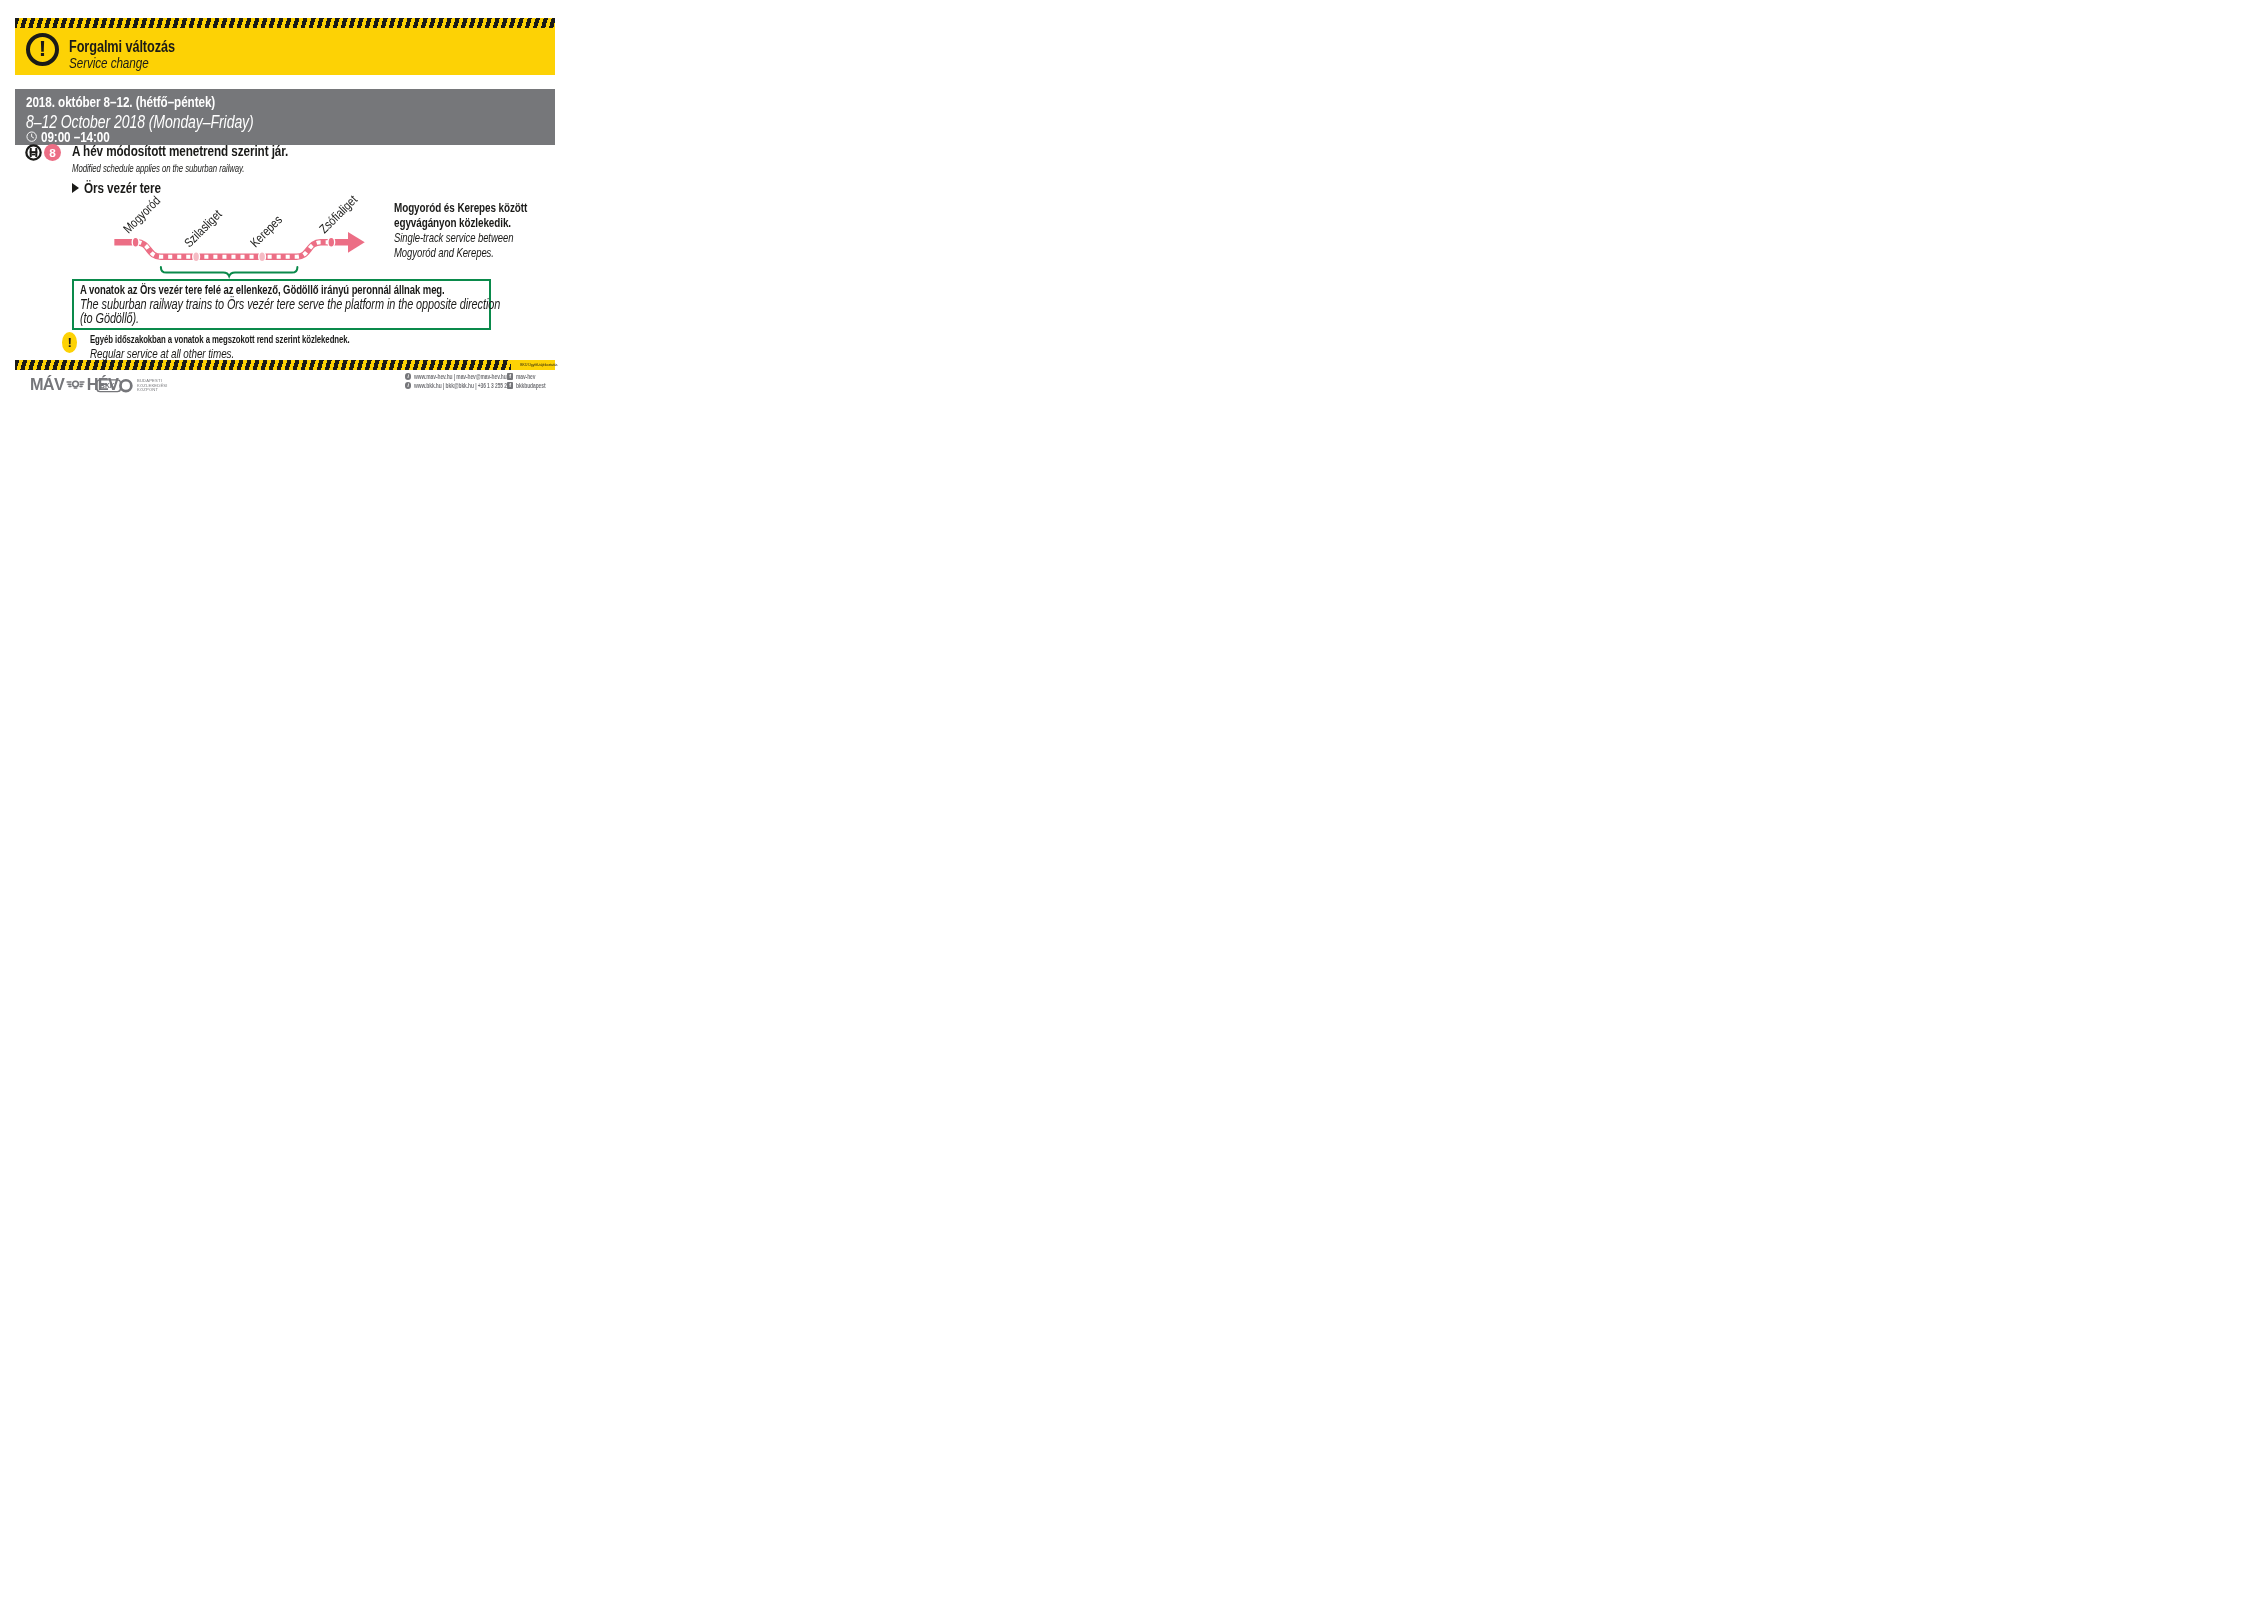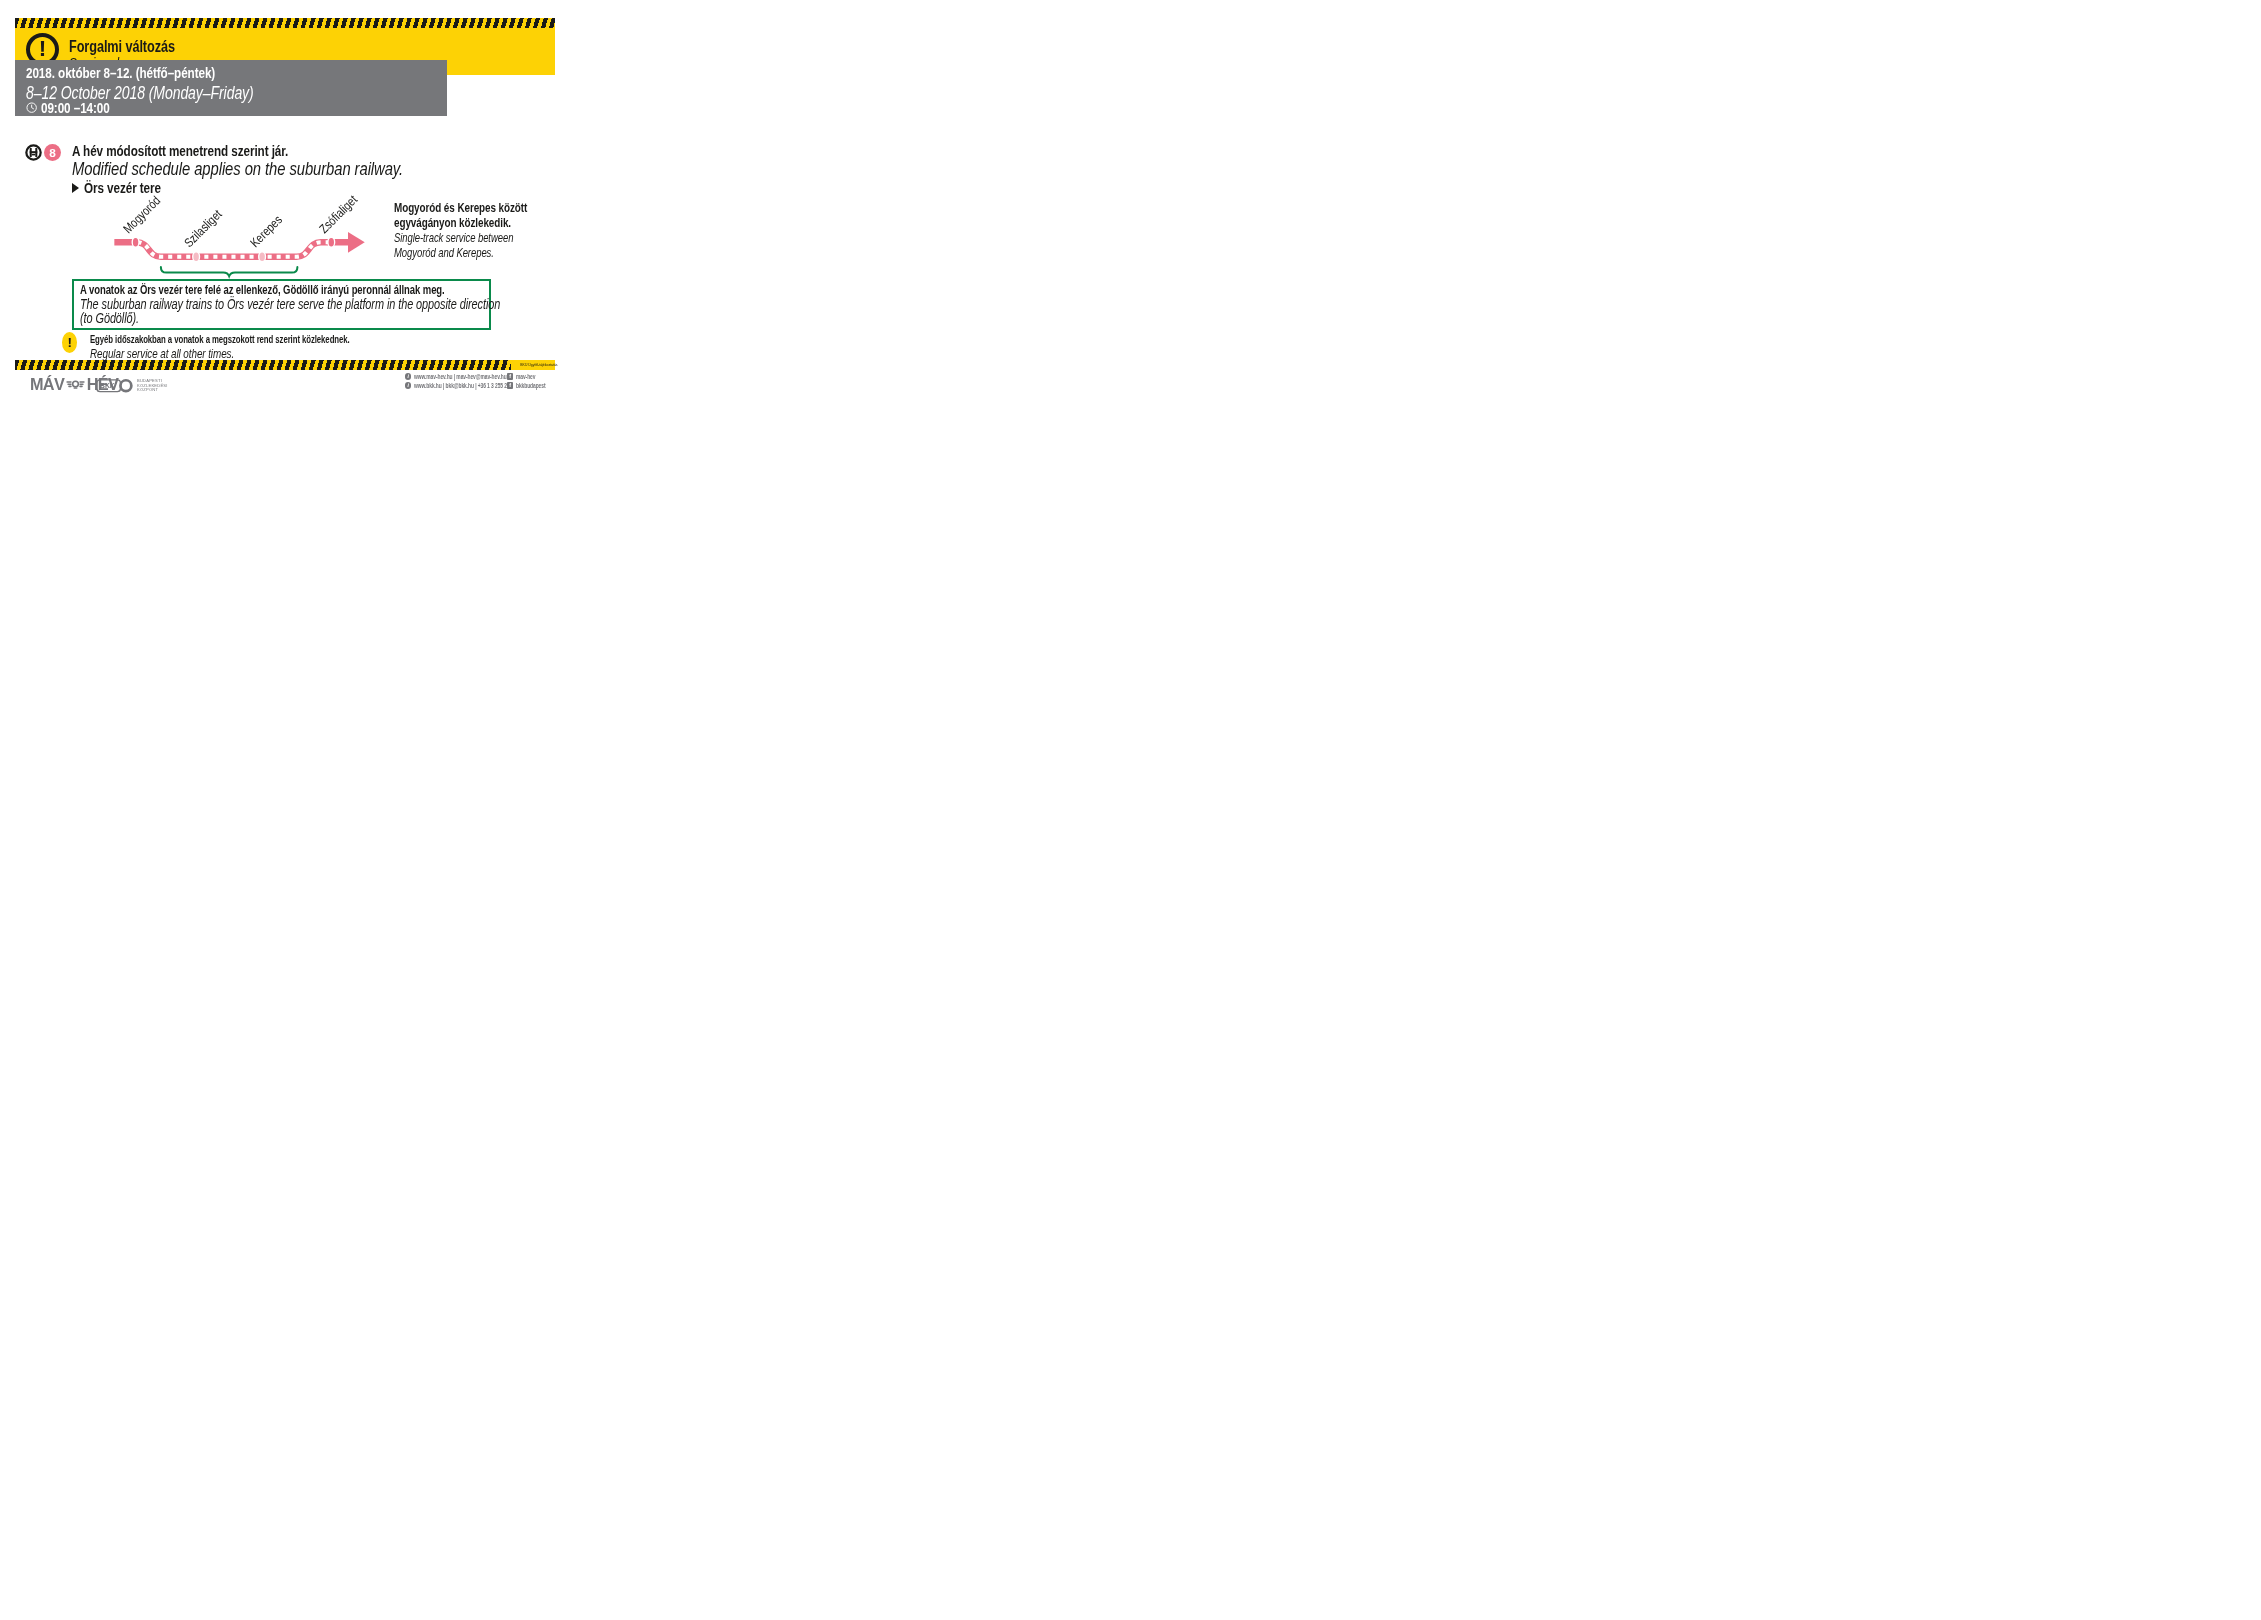--- a/index.html
+++ b/index.html
@@ -28,35 +28,35 @@
   .warn-ring {
     position:absolute; left:11px; top:5.4px; width:25px; height:25px; border:4.1px solid #1a1a18;
     border-radius:50%; display:flex; align-items:center; justify-content:center;
   }
   .warn-ring .ex { font-weight:bold; font-size:22.6px; line-height:1; margin-top:-1.8px; }
   .banner-text { position:absolute; left:54px; top:9px; }
   .banner-t1 { font-size:16.3px; font-weight:bold; line-height:18px; }
   .banner-t2 { font-size:15px; font-style:italic; line-height:16.7px; }
 
   
-  .datebox { position:absolute; left:15px; top:60px; width:432px; height:56px; background:#76777a; color:#ffffff; }
+  .datebox { position:absolute; left:15px; top:89px; width:540px; height:56px; background:#76777a; color:#ffffff; }
   .db-r1 { position:absolute; left:11px; top:3.6px;  font-size:15px; font-weight:bold; }
   .db-r2 { position:absolute; left:11px; top:22.6px; font-size:18px; font-style:italic; }
   .db-r3 { position:absolute; left:11px; top:39px; display:flex; align-items:center; gap:4.1px; font-size:15px; font-weight:bold; }
 
   
   .hev-logo { position:absolute; left:25px; top:144px; width:17px; height:17px; }
   .badge8 {
     position:absolute; left:44px; top:144px; width:17px; height:17px; border-radius:50%;
     background:#ec6e85; color:#fff; display:flex; align-items:center; justify-content:center;
     font-size:11.8px; font-weight:bold;
   }
   .lineinfo-text { position:absolute; left:72px; top:142px; }
   .li-1 { font-size:15px; font-weight:bold; line-height:17.6px; }
-  .li-2 { font-size:19px; font-style:italic; line-height:17.6px; }
+  .li-2 { font-size:10px; font-style:italic; line-height:17.6px; }
 
   .direction { position:absolute; left:72px; top:179px; display:flex; align-items:center; gap:5.4px; }
   .tri { width:0; height:0; border-left:7.7px solid #1a1a18; border-top:5px solid transparent; border-bottom:5px solid transparent; }
   .dir-label { font-size:15px; font-weight:bold; }
 
   
   svg.track { position:absolute; left:0; top:0; pointer-events:none; }
   .st-label {
     position:absolute; height:13.6px; line-height:13.6px; font-size:12.7px; color:#1a1a18;
     transform:rotate(-45deg) scaleX(.82); transform-origin:0 100%; white-space:nowrap;

